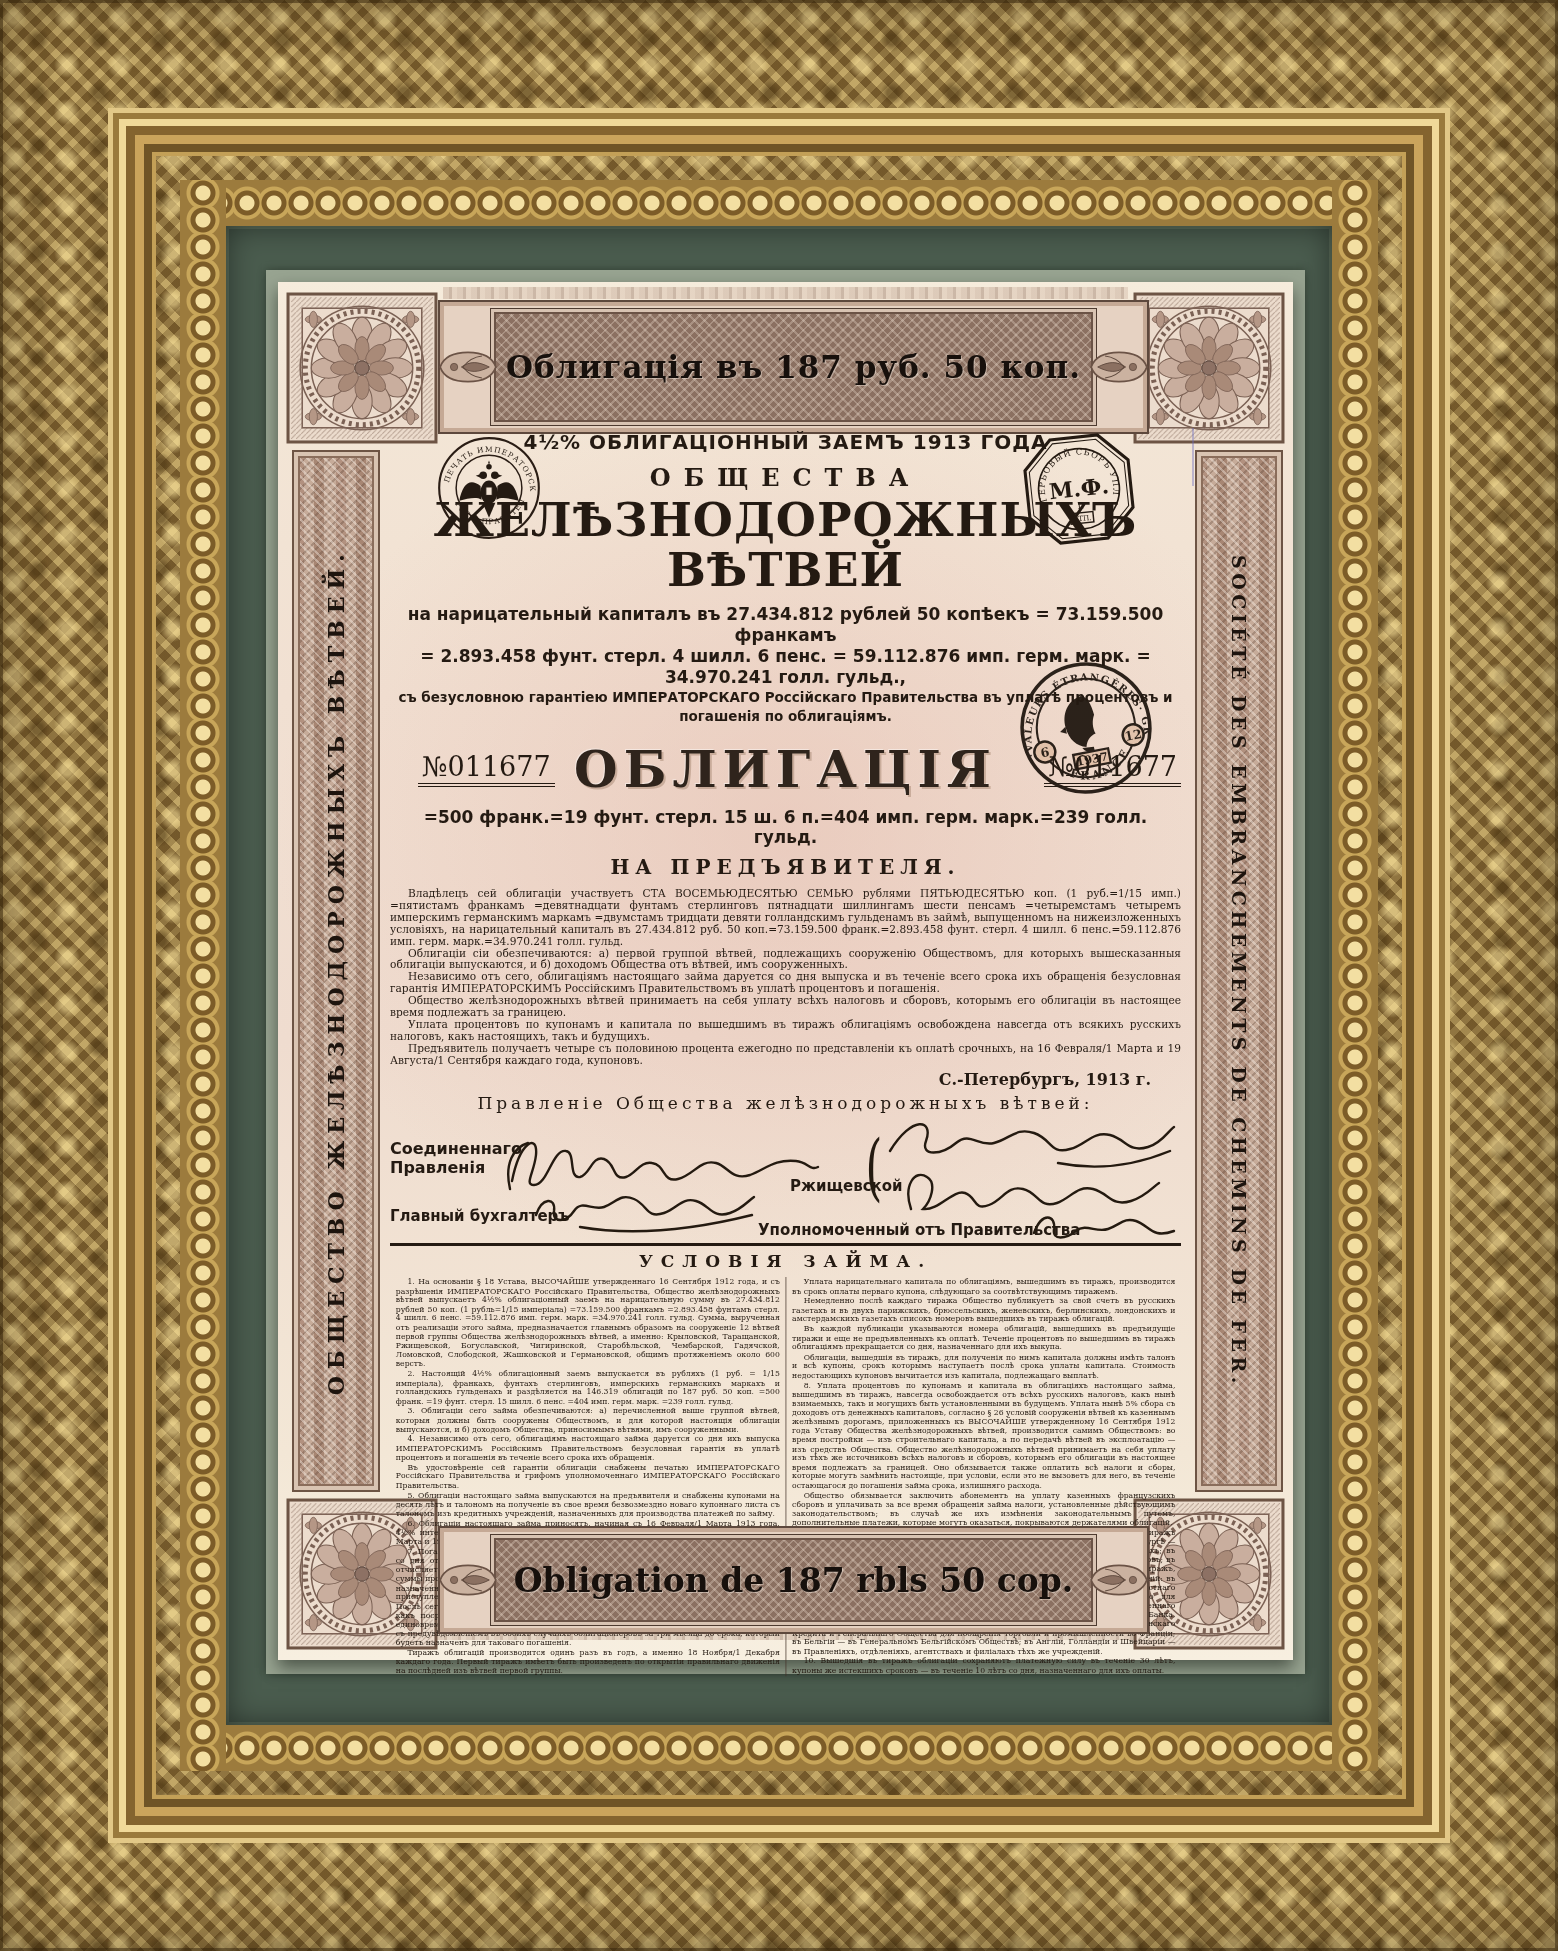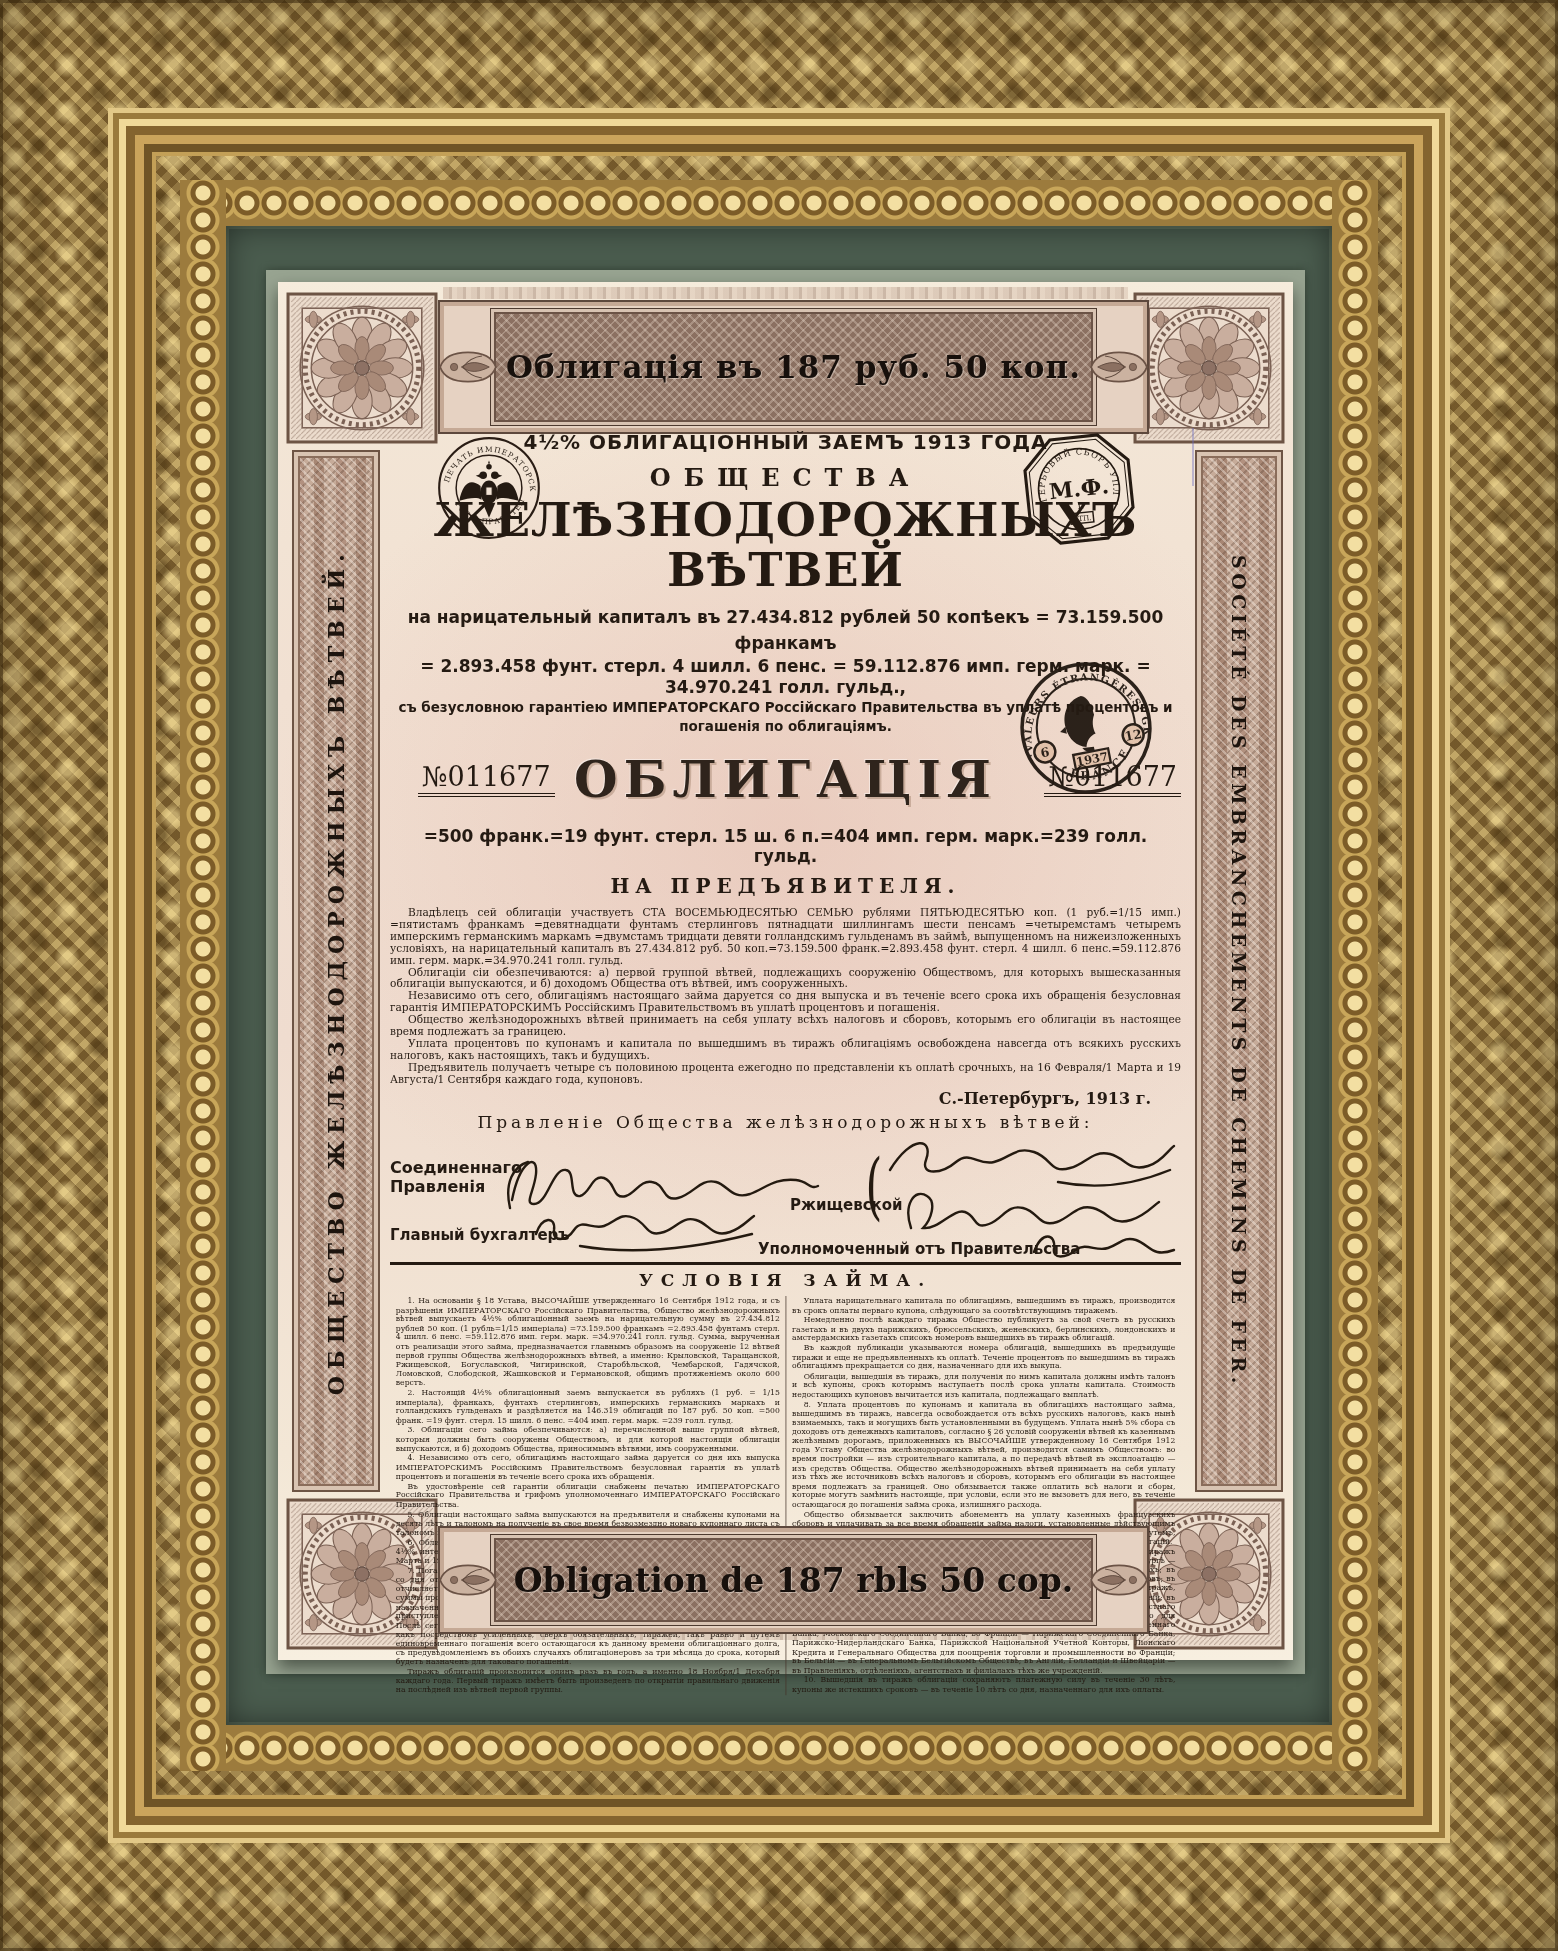--- a/index.html
+++ b/index.html
@@ -71,29 +71,29 @@
   .banner-text{font-weight:bold;color:#17100c;text-shadow:1px 1px 0 rgba(255,246,236,.4);}
   .banner.top .banner-text{font-size:31px;letter-spacing:1px;}
   .banner.bottom .banner-text{font-size:33px;}
   .palm{width:44px;flex:0 0 44px;}
   
   .content{position:absolute;left:112px;width:791px;top:0;text-align:center;}
   .loan-line{margin-top:148px;font-family:"DejaVu Sans",sans-serif;font-weight:bold;font-size:20px;letter-spacing:1px;}
   .company1{margin-top:9px;font-weight:bold;font-size:24px;letter-spacing:13px;}
   .company2{margin-top:3px;font-weight:bold;font-size:46px;letter-spacing:1px;line-height:50px;}
   .cap{font-family:"DejaVu Sans",sans-serif;font-weight:bold;}
-  .cap1{margin-top:9px;font-size:17px;line-height:26px;}
+  .cap1{margin-top:9px;font-size:17px;line-height:21px;}
   .cap2{font-size:17px;line-height:21px;}
   .cap3{font-size:13.5px;line-height:19px;}
   .serial-row{margin-top:12px;display:flex;align-items:center;justify-content:space-between;height:62px;}
   .serial{font-size:27px;border-bottom:4px double #241a12;padding:0 4px 1px;margin-left:28px;}
   .oblig-title{font-weight:bold;font-size:50px;letter-spacing:6px;color:#2f241c;
      text-shadow:2px 2px 0 rgba(178,148,128,.6), -1px -1px 0 rgba(255,255,255,.45);}
   .amount{margin-top:4px;font-weight:bold;font-size:30px;letter-spacing:.5px;}
-  .equiv{margin-top:16px;font-family:"DejaVu Sans",sans-serif;font-weight:bold;font-size:17px;}
+  .equiv{margin-top:7px;font-family:"DejaVu Sans",sans-serif;font-weight:bold;font-size:17px;}
   .bearer{margin-top:8px;font-weight:bold;font-size:20px;letter-spacing:6px;}
   .paras{margin-top:9px;text-align:justify;font-size:10.6px;line-height:11.9px;}
   .paras p{margin:0;text-indent:18px;}
   .place-date{margin-top:3px;text-align:right;font-weight:bold;font-size:16px;padding-right:30px;}
   .board-line{margin-top:4px;font-size:17px;letter-spacing:4px;}
   .sig-area{position:relative;margin-top:6px;height:114px;text-align:left;}
   .sig-label{position:absolute;font-weight:bold;font-family:"DejaVu Sans",sans-serif;}
   .sig-svg{position:absolute;}
   .sig-svg path{fill:none;stroke:#241a10;stroke-width:2.4;stroke-linecap:round;}
   .brace{position:absolute;font-size:72px;font-weight:normal;transform:scaleX(.6);color:#241a10;}

